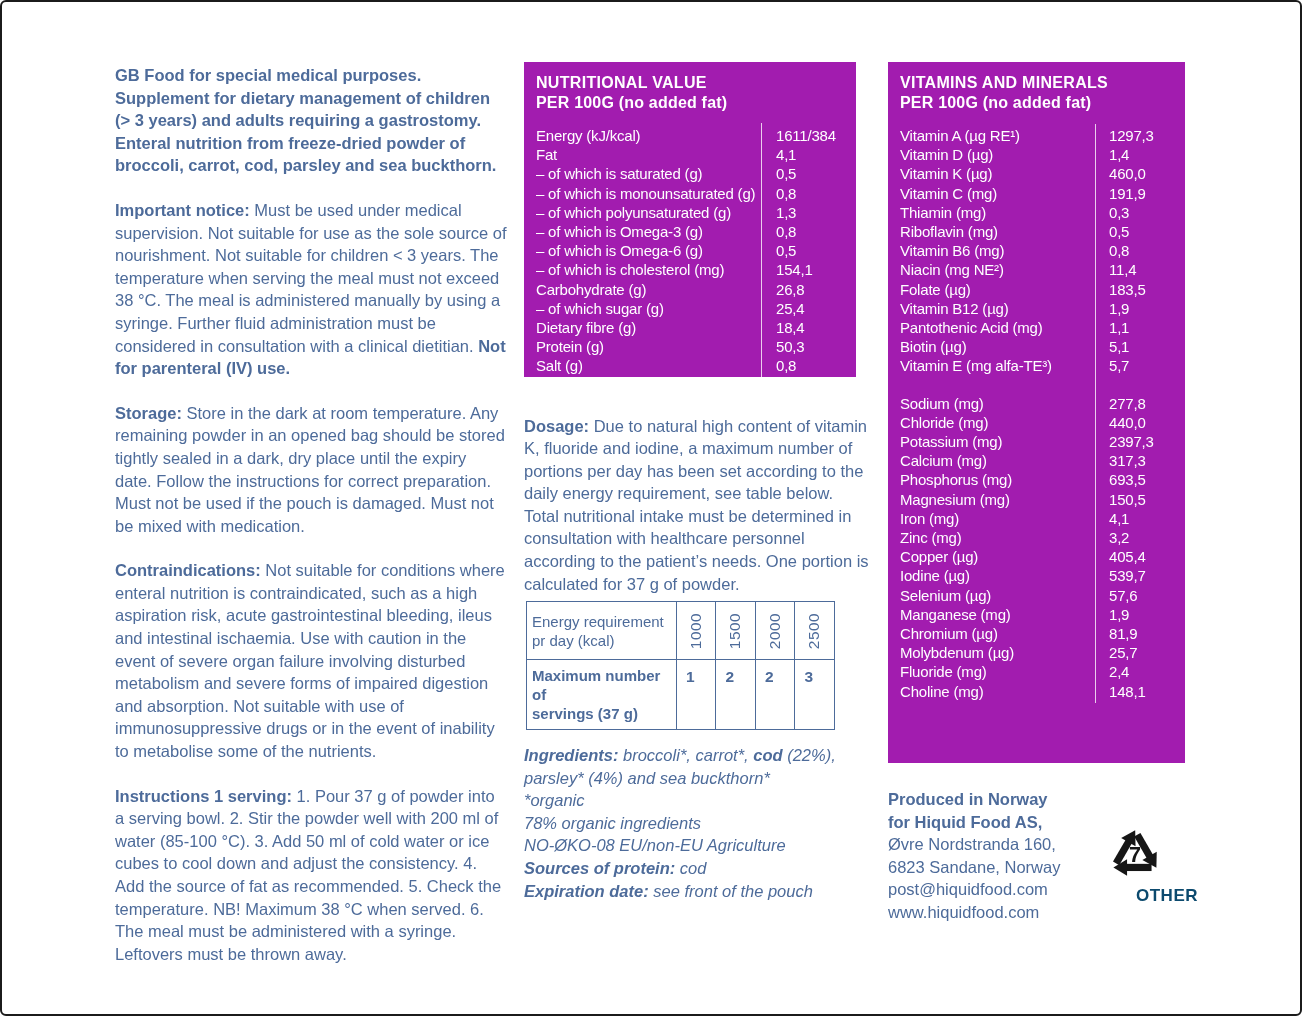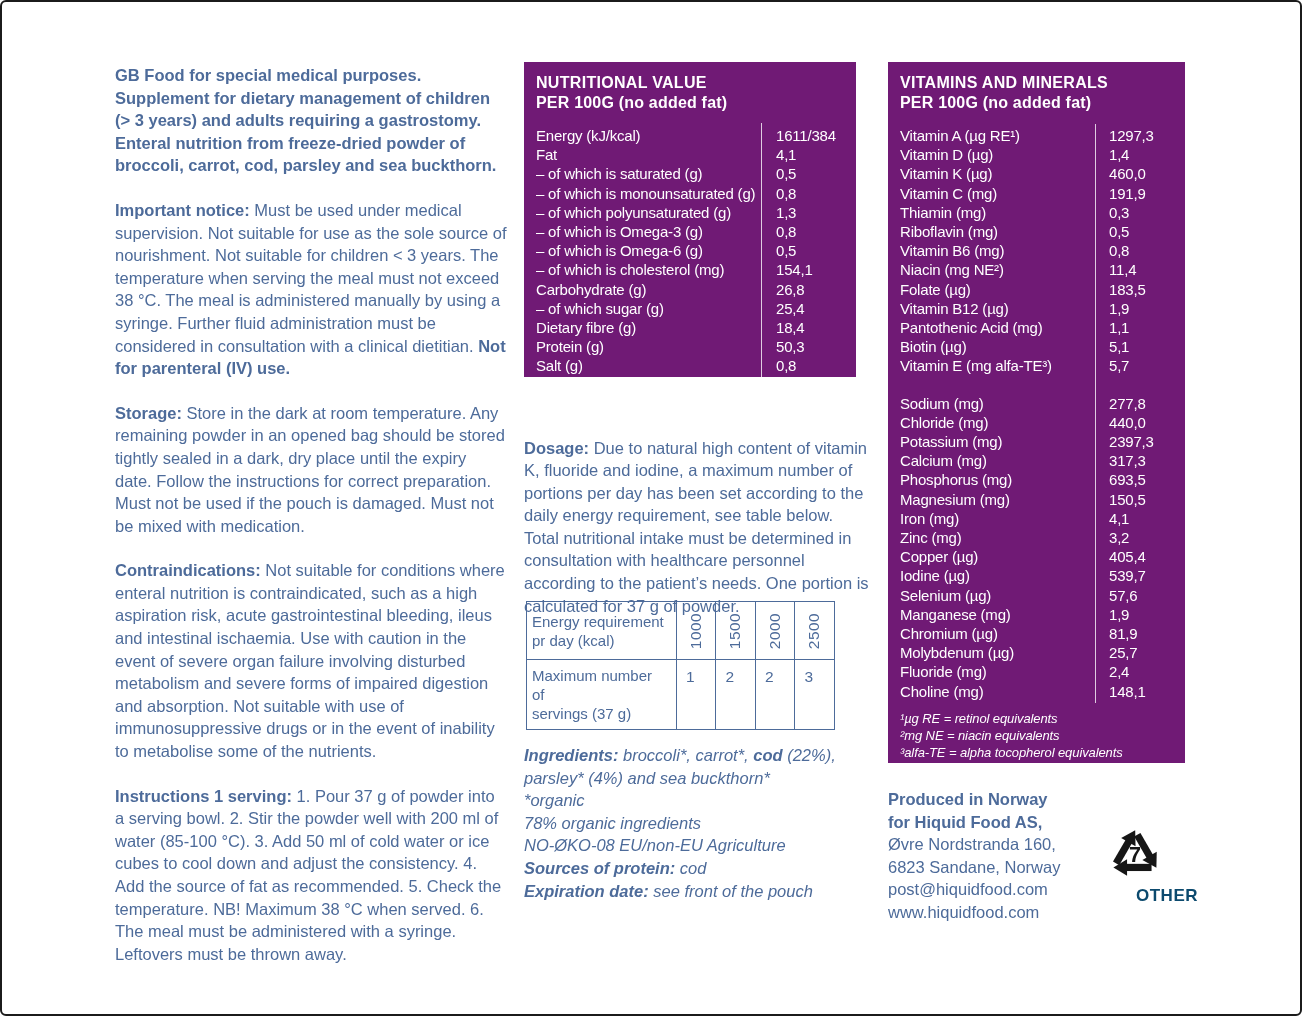--- a/index.html
+++ b/index.html
@@ -20,21 +20,21 @@
   
   .col-left {
     position:absolute; left:115px; top:56px; width:392px;
     font-size:16.5px; line-height:22.6px;
   }
   .col-left p { margin:8px 0 22px 0; }
   .col-left p.lead { font-weight:bold; }
 
   
   .bluebox {
-    position:absolute; background:#701a75; color:#ffffff;
+    position:absolute; background:#a21caf; color:#ffffff;
     box-sizing:border-box; padding:11px 12px;
   }
   #nutrition-box { left:524px; top:62px; width:332px; height:315px; }
   #vitamins-box  { left:888px; top:62px; width:297px; height:701px; }
   .box-title    { font-size:16px; font-weight:bold; letter-spacing:.3px; line-height:20px; }
   .box-subtitle { font-size:16px; font-weight:bold; letter-spacing:.2px; line-height:20px; margin-bottom:13px; }
 
   .rows-area { position:relative; }
   .nrow  { display:flex; line-height:19.2px; font-size:15px; letter-spacing:-.2px; }
   .nlabel { flex:1; white-space:nowrap; }
@@ -46,38 +46,38 @@
     background:rgba(255,255,255,.78);
   }
   #nutrition-box .divider { right:82px; top:-3px; bottom:-3px; }
   #vitamins-box  .divider { right:77px; top:-2px; bottom:-2px; }
   .group-gap { height:18px; }
 
   .footnotes { margin-top:9px; font-style:italic; font-size:13px; line-height:17px; letter-spacing:-.1px; }
 
   
   .dosage {
-    position:absolute; left:524px; top:420px; width:348px;
+    position:absolute; left:524px; top:398px; width:348px;
     font-size:16.5px; line-height:22.6px;
   }
 
   
   .servings-table {
     position:absolute; left:526px; top:601px;
     border-collapse:collapse;
   }
   .servings-table td {
     border:1.6px solid #4d6b9a; vertical-align:middle; box-sizing:border-box;
   }
   .servings-table td.lbl {
     width:150px; padding:6px 8px 6px 5px;
     font-size:15px; line-height:19px;margin-top:40px;
   }
   .servings-table tr.r1 td { height:58px; }
-  .servings-table tr.r2 td { height:52px; }
+  .servings-table tr.r2 td { height:52px;font-weight:bold; }
   .servings-table td.vcell { width:37px; text-align:center; }
   .servings-table td.vcell span {
     display:inline-block; transform:rotate(-90deg);
     font-size:15.5px; letter-spacing:.5px; white-space:nowrap;
   }
   .servings-table td.ncell {
     width:37px; font-size:15.5px; padding:0 0 0 9px; vertical-align:top;
   }
   .servings-table td.ncell { padding-top:8px; }
 
@@ -337,25 +337,20 @@
           <div class="nlabel">Fluoride (mg)</div>
           <div class="nvalue">2,4</div>
         </div>
         <div class="nrow">
           <div class="nlabel">Choline (mg)</div>
           <div class="nvalue">148,1</div>
         </div>
       </div>
     <div class="divider"></div>
   </div>
-  <div class="footnotes">
-    <div>¹µg RE = retinol equivalents</div>
-    <div>²mg NE = niacin equivalents</div>
-    <div>³alfa-TE = alpha tocopherol equivalents</div>
-  </div>
 </div>
 
 <div class="producer">
   <div><b>Produced in Norway</b></div>
   <div><b>for Hiquid Food AS,</b></div>
   <div><span>Øvre Nordstranda 160,</span></div>
   <div><span>6823 Sandane, Norway</span></div>
   <div><span>post@hiquidfood.com</span></div>
   <div><span>www.hiquidfood.com</span></div>
 </div>

